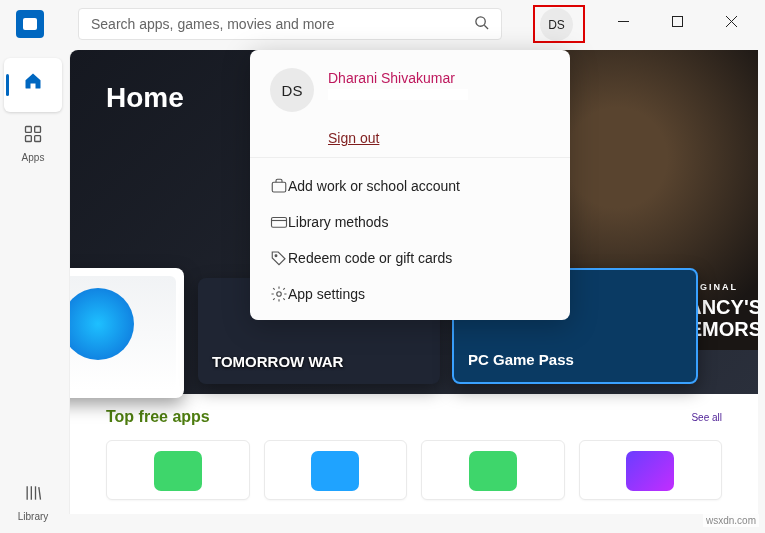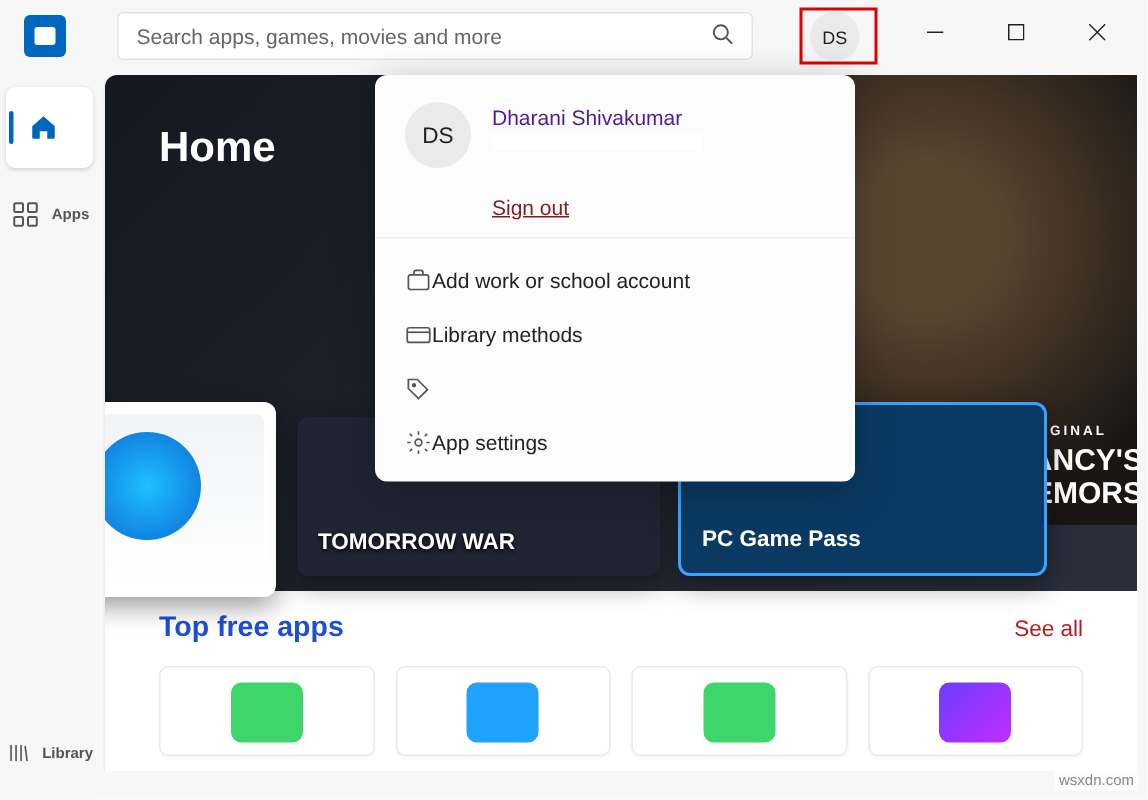--- a/index.html
+++ b/index.html
@@ -10,48 +10,48 @@
 .store-icon { position: absolute; top: 10px; left: 16px; width: 28px; height: 28px; background: #0067c0; border-radius: 4px; display:flex; align-items:center; justify-content:center;}
 .store-icon::before{content:"";width:14px;height:12px;background:#fff;border-radius:2px;}
 .search { position: absolute; top: 8px; left: 78px; width: 424px; height: 32px; background: #fff; border: 1px solid #e3e3e3; border-radius: 4px; display: flex; align-items: center; padding: 0 12px; color: #666; font-size: 14px; }
 .search .sicon { margin-left: auto; color:#555; }
 .avatar-btn { position: absolute; top: 8px; left: 540px; width: 36px; height: 36px; }
 .avatar-btn .circle { width: 33px; height: 33px; border-radius: 50%; background: #eaeaea; display: flex; align-items: center; justify-content: center; font-size: 12px; color:#222; }
 .highlight-red { position:absolute; border:2px solid #d00; pointer-events:none; }
 .hi1 { top:5px; left:533px; width:52px; height:38px; }
 .hi2 { top:105px; left:319px; width:80px; height:21px; }
 .sidebar { position: absolute; top: 50px; left: 0; width: 66px; height: 483px; background: #f7f7f7; display: flex; flex-direction: column; align-items: center; padding-top: 8px; }
-.sidebar .navitem { width: 58px; height: 54px; display: flex; flex-direction: row; align-items: center; justify-content: center; font-size: 10px; color: #555; border-radius: 6px; margin-bottom: 4px; gap:8px; cursor:pointer;font-weight:bold; }
+.sidebar .navitem { width: 58px; height: 54px; display: flex; flex-direction: column; align-items: center; justify-content: center; font-size: 10px; color: #555; border-radius: 6px; margin-bottom: 4px; gap:8px; cursor:pointer; }
 .sidebar .navitem.active { background: #fff; box-shadow: 0 1px 3px rgba(0,0,0,.15); position:relative; }
 .sidebar .navitem.active::before{content:"";position:absolute;left:2px;top:16px;width:3px;height:22px;background:#0067c0;border-radius:2px;}
 .sidebar .navitem svg { width: 20px; height: 20px; }
 .sidebar .spacer { flex: 1; }
 .main { position: absolute; top: 50px; left: 70px; width: 688px; height: 464px; background: #fff; border-radius: 8px 0 0 0; overflow: hidden; box-shadow: -1px 0 0 #eee; }
 .hero { position: relative; width: 100%; height: 344px; background: linear-gradient(135deg,#151820,#2a2f3b); }
 .hero h1 { position: absolute; top: 32px; left: 36px; color: #fff; font-size: 28px; font-weight: 600; }
 .hero .facebg { position:absolute; right:-20px; top:-20px; width:230px; height:320px; background: radial-gradient(circle at 30% 40%, #59442f 20%, #1a1614 75%); border-radius: 10px; }
 .hero .amazon { position:absolute; right:20px; top:232px; color:#fff; font-size:9px; letter-spacing:2px; font-weight:600;}
 .hero .clancy { position:absolute; right:-4px; top:246px; color:#fff; font-size:20px; font-weight:800; line-height:1.1; text-align:right;}
 .tile { position: absolute; bottom: 10px; border-radius: 8px; background: #243040; box-shadow: 0 6px 18px rgba(0,0,0,.4); display:flex; align-items:flex-end; padding:14px; color:#fff; font-size:15px; font-weight:600; }
 .tile.a { left:-58px; width:172px; height:130px; bottom:-4px; background:#fff; }
 .tile.a .mini { position:absolute; inset:8px; background:linear-gradient(180deg,#f1f3f5,#fff); border-radius:6px; }
 .tile.a .dot{position:absolute;top:20px;left:50px;width:72px;height:72px;border-radius:50%;background:radial-gradient(circle,#1ec0ff,#0b6bd6);}
 .tile.b { left:128px; width:242px; height:106px; background:#1f2533;}
 .tile.c { left:382px; width:246px; height:116px; background:#0a3a63; border:2px solid #3aa1ff;}
 .section { padding: 14px 36px 0 36px; display:flex; justify-content:space-between; align-items:center;}
-.section h2 { font-size: 19px; font-weight: 600; color:#1d4ed8; }
-.section .seeall { color: #b91c1c; font-size: 15px; text-decoration: none;}
+.section h2 { font-size: 16px; font-weight: 600; color:#4d7c0f; }
+.section .seeall { color: #4c1d95; font-size: 10px; text-decoration: none;}
 .approw { display:flex; gap:14px; padding: 14px 36px;}
 .appcard { width:146px; height:60px; border:1px solid #eaeaea; border-radius:6px; background:#fff; box-shadow:0 1px 2px rgba(0,0,0,.04); display:flex; align-items:flex-start; justify-content:center; padding-top:10px;}
 .appcard .sq{width:48px;height:40px;border-radius:7px;}
 .sq.g{background:#3ed66b;} .sq.b{background:#1fa3ff;} .sq.p{background:linear-gradient(135deg,#6b3dff,#c22dff);}
 .dropdown { position:absolute; top:50px; left:250px; width:320px; background:#fcfcfc; border-radius:8px; box-shadow:0 6px 28px rgba(0,0,0,.25); padding: 14px 0 8px 0; z-index:50;}
 .profile { display:flex; gap:14px; padding: 4px 20px 12px 20px;}
 .profile .av { width:44px;height:44px;border-radius:50%;background:#eaeaea;display:flex;align-items:center;justify-content:center;font-size:15px;color:#222;}
-.profile .uname{font-size:14px;color:#4c1d95;padding-top:2px;}
+.profile .uname{font-size:14px;color:#be185d;padding-top:2px;}
 .profile .email{width:140px;height:11px;background:#fff;margin-top:3px;}
 .signout { color:#7f1d1d; font-size:14px; text-decoration:underline; display:inline-block; margin:6px 0 0 78px;}
 .dropdown .divider{height:1px;background:#eee;margin:10px 0;}
 .menuitem { display:flex; align-items:center; gap:0; padding:9px 20px; font-size:14px; color:#222; cursor:pointer;}
 .menuitem svg{width:18px;height:18px;color:#555;flex-shrink:0;}
 .watermark{position:absolute;right:6px;bottom:6px;font-size:10px;color:#888;background:rgba(255,255,255,.7);padding:1px 3px;}
 </style>
 </head>
 <body>
 
@@ -179,20 +179,21 @@
         <rect x="2" y="6" width="20" height="13" rx="2"></rect>
         <line x1="2" y1="10" x2="22" y2="10"></line>
       </svg>
     <span>Library methods</span>
   </div>
   <div class="menuitem">
     <svg viewBox="0 0 24 24" fill="none" stroke="currentColor" stroke-width="1.5">
         <path d="M3 12V4h8l9 9-8 8z"></path>
         <circle cx="8" cy="9" r="1.2" fill="currentColor"></circle>
       </svg>
+    <span>Redeem code or gift cards</span>
   </div>
   <div class="menuitem">
     <svg viewBox="0 0 24 24" fill="none" stroke="currentColor" stroke-width="1.5">
         <circle cx="12" cy="12" r="3"></circle>
         <path d="M12 2v3M12 19v3M4.2 4.2l2.1 2.1M17.7 17.7l2.1 2.1M2 12h3M19 12h3M4.2 19.8l2.1-2.1M17.7 6.3l2.1-2.1"></path>
       </svg>
     <span>App settings</span>
   </div>
 </div>
 

